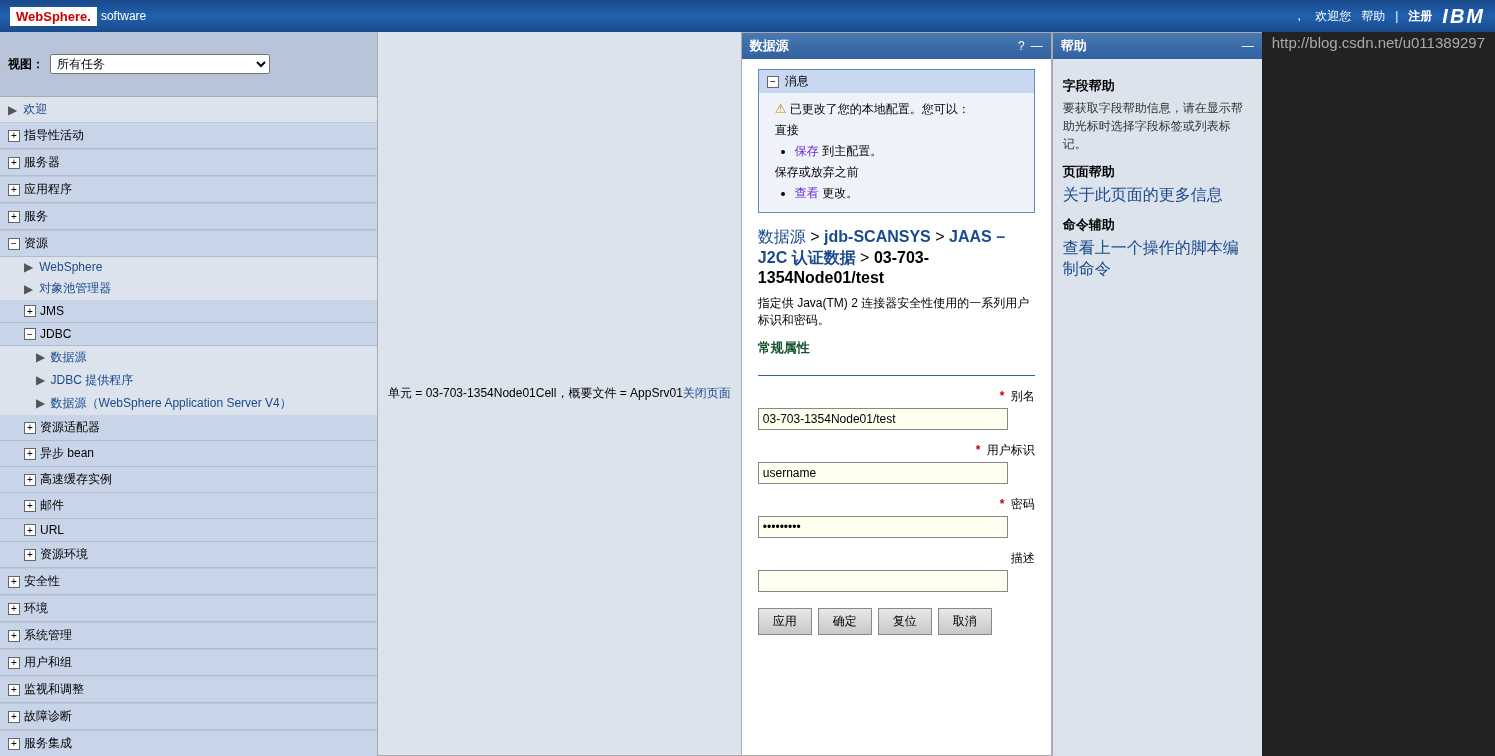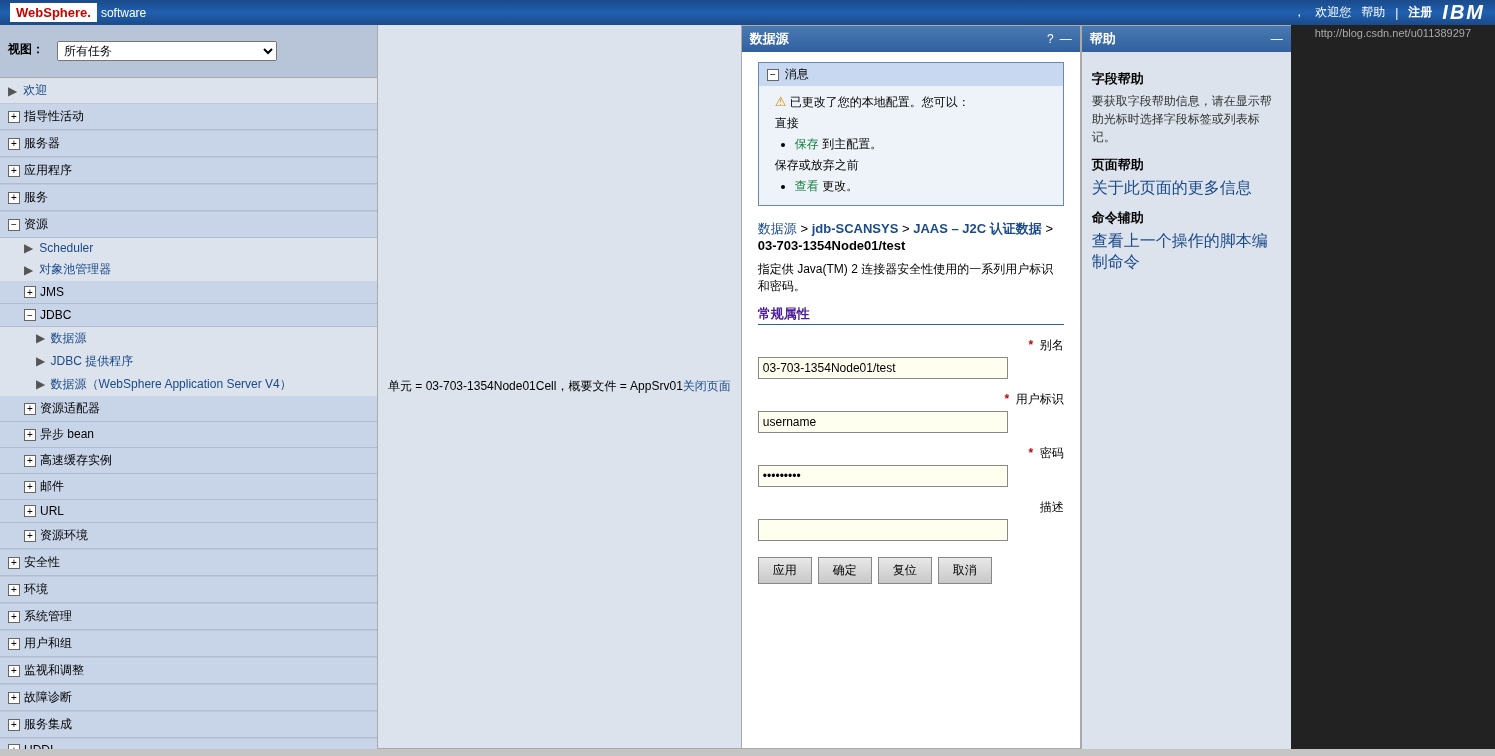--- a/index.html
+++ b/index.html
@@ -1,21 +1,21 @@
 <!DOCTYPE html>
 <html><head>
   <meta charset="utf-8">
   <style>
     * { margin: 0; padding: 0; box-sizing: border-box; }
     body { font-family: Arial, sans-serif; font-size: 12px; background: #c5c5c5; color: #000; }
 
     
     #top-header {
       background: linear-gradient(to bottom, #1a4a8a 0%, #2060b0 50%, #1a4a8a 100%);
-      height: 25px;
+      height: 32px;
       display: flex;
       align-items: center;
       justify-content: space-between;
       padding: 0 10px;
     }
     #logo-area {
       display: flex;
       align-items: center;
       gap: 0;
     }
@@ -59,24 +59,24 @@
     #sidebar {
       width: 378px;
       min-width: 378px;
       background: #dce3ed;
       border-right: 1px solid #aaa;
       overflow-y: auto;
       flex-shrink: 0;
     }
     #view-selector {
       background: #b8c4d8;
-      padding: 16px 8px;
-      display: flex;
-      align-items: flex-start;
-      gap: 13px;
+      padding: 22px 8px;
+      display: flex;
+      align-items: center;
+      gap: 6px;
       border-bottom: 1px solid #aaa;
     }
     #view-selector label {
       font-size: 12px;
       font-weight: bold;
     }
     #view-selector select {
       font-size: 12px;
       padding: 1px 2px;
       width: 220px;
@@ -250,49 +250,49 @@
       font-size: 13px;
     }
     .message-box-content ul {
       margin-left: 20px;
       margin-top: 4px;
     }
     .message-box-content li {
       margin: 2px 0;
     }
     .message-box-content a {
-      color: #15803d;
+      color: #6d28d9;
     }
 
     
     #page-path {
-      font-size: 13px;
+      font-size: 16px;
       margin-bottom: 8px;
     }
     #page-path a {
       color: #1a4a8a;
       text-decoration: none;
     }
     #page-path .bold-link {
       font-weight: bold;
     }
 
     #page-description {
       font-size: 12px;
       margin-bottom: 10px;
     }
 
     
     .section-title {
       font-size: 13px;
       font-weight: bold;
-      color: #4c1d95;
+      color: #14532d;
       border-bottom: 1px solid #3060a0;
       margin-bottom: 12px;
-      padding-bottom: 1px;
+      padding-bottom: 18px;
     }
 
     
     .form-group {
       margin-bottom: 12px;
     }
     .form-label {
       font-size: 12px;
       margin-bottom: 3px;
       text-align: right;
@@ -365,23 +365,23 @@
     .help-link {
       color: #1a4a8a;
       text-decoration: none;
       font-size: 16px;
     }
 
     
     #footer {
       background: #222;
       color: #aaa;
-      font-size: 11px;
+      font-size: 15px;
       text-align: right;
-      padding: 2px 24px;
+      padding: 2px 10px;
     }
   </style>
 </head>
 <body>
 
 <div id="top-header">
   <div id="logo-area">
     <div id="websphere-logo">
       <span class="ws">WebSphere.</span>
     </div>
@@ -442,21 +442,21 @@
       </div>
     </div>
 
     <div class="sidebar-group">
       <div class="sidebar-group-header">
         <span class="minus">−</span>
         <span>资源</span>
       </div>
       <div class="sidebar-subitem">
         <span class="sidebar-bullet">▶</span>
-        <a>Scheduler</a>
+        <a>WebSphere</a>
       </div>
       <div class="sidebar-subitem">
         <span class="sidebar-bullet">▶</span>
         <a>对象池管理器</a>
       </div>
 
       <div class="sidebar-group-header" style="padding-left:24px;">
         <span class="plus">+</span>
         <span>JMS</span>
       </div>

